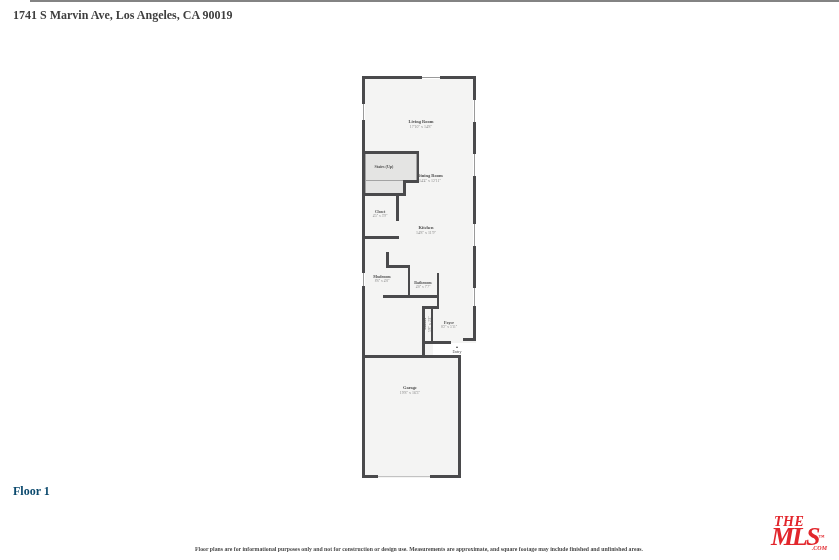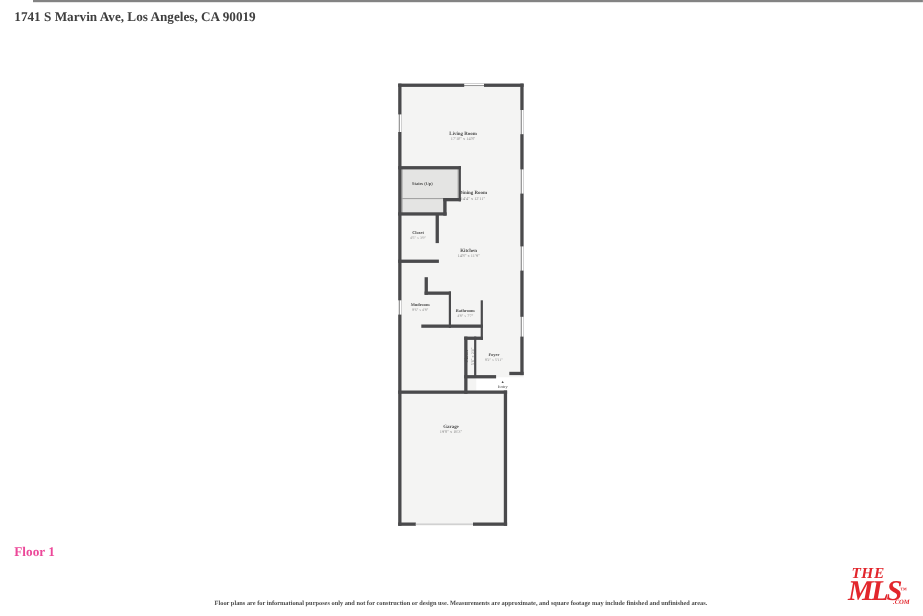--- a/index.html
+++ b/index.html
@@ -1,20 +1,20 @@
 <!DOCTYPE html>
 <html style="--brand: #e2262c; --wall: #4a4a4c; --floor: #f4f4f3; --stairs: #e4e4e3;"><head>
 <meta charset="utf-8">
 <style>
   html,body{margin:0;padding:0;}
   .page{position:relative;width:839px;height:560px;background:#ffffff;overflow:hidden;
         font-family:Liberation Serif, serif;}
   .top-line{position:absolute;left:30px;top:0;width:809px;height:2px;background:#5a5a5a;opacity:.75;}
   .address{position:absolute;left:13px;top:8px;font-size:12px;font-weight:bold;color:#3f3f3f;margin:0;}
-  .floor-label{position:absolute;left:13px;top:494px;font-size:12px;font-weight:bold;color:#ec4899;}
+  .floor-label{position:absolute;left:13px;top:484px;font-size:12px;font-weight:bold;color:#0c4a6e;}
 
   
   .plan{position:absolute;left:360px;top:76px;width:118px;height:410px;}
   .bg,.wall,.win,.thin,.stairs-fill,.patch{position:absolute;}
   .bg{background:var(--floor,#f4f4f3);}
   .patch{background:#ffffff;}
   .wall{background:var(--wall,#4a4a4c);}
   .win.v{background:linear-gradient(to right,#ffffff 33%,#9a9a9a 33%,#9a9a9a 66%,#ffffff 66%);}
   .win.h{background:linear-gradient(to bottom,#ffffff 33%,#9a9a9a 33%,#9a9a9a 66%,#ffffff 66%);}
   .thin{background:#c2c2c2;}

